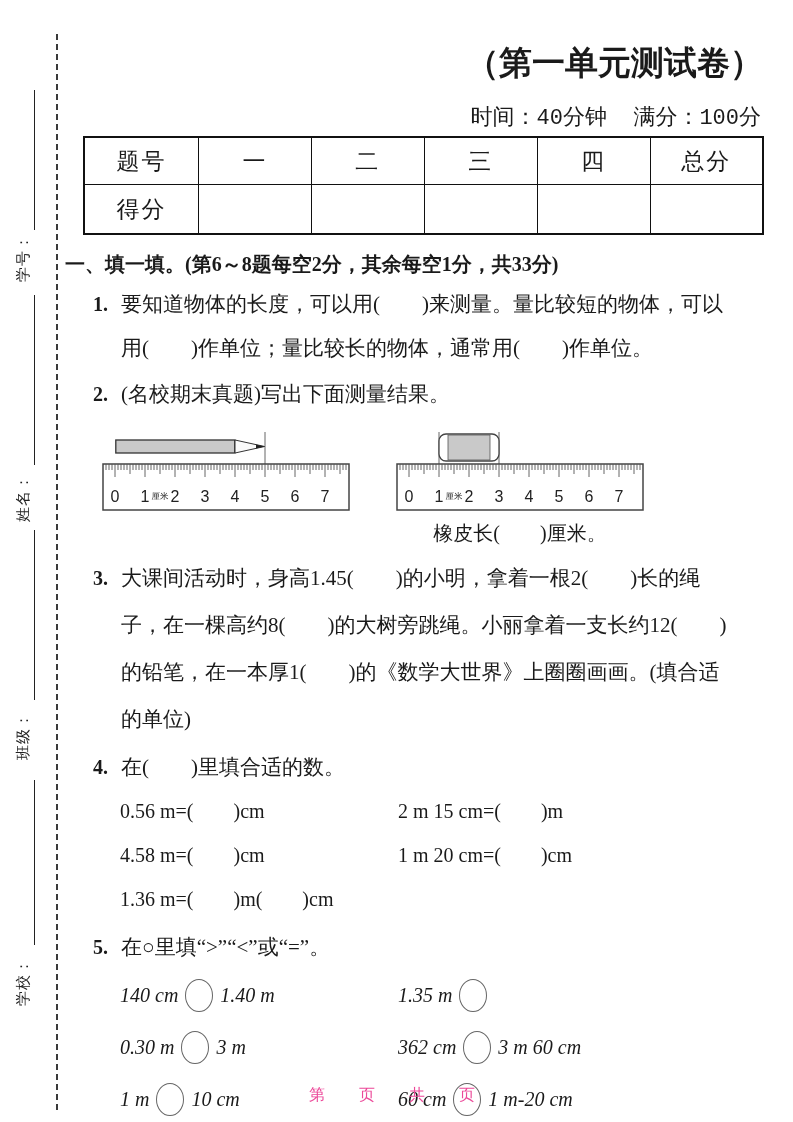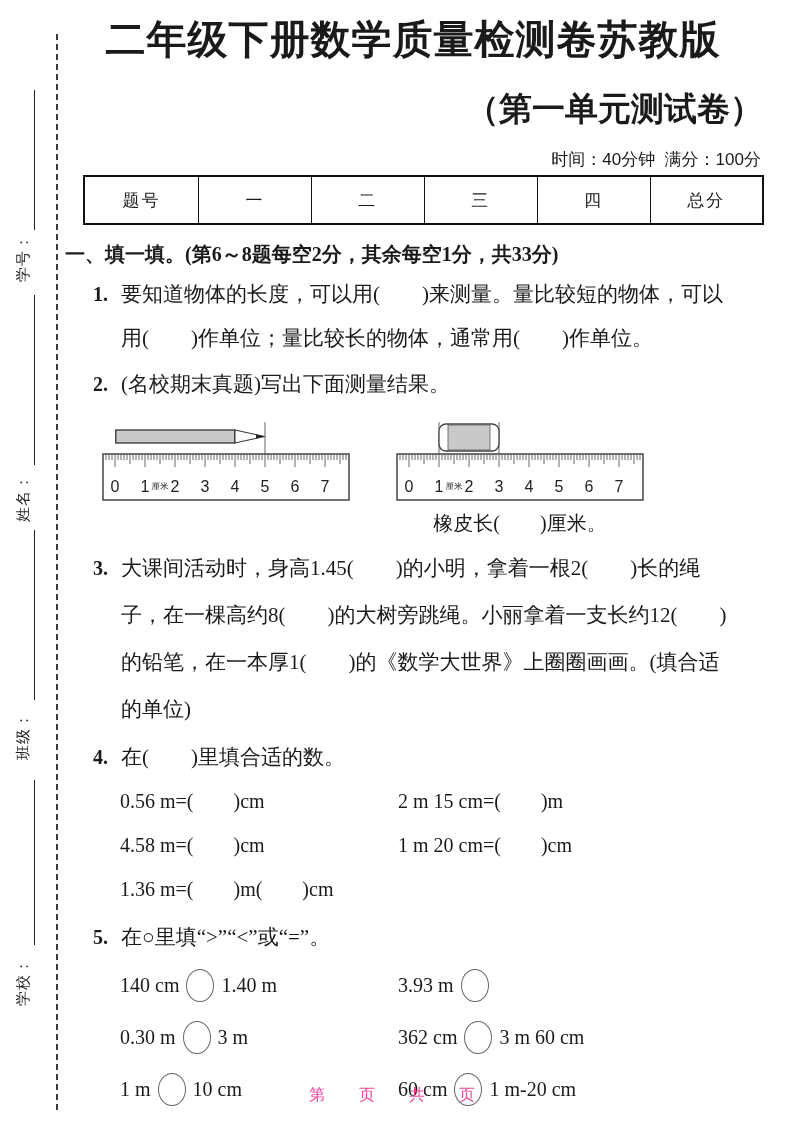--- a/index.html
+++ b/index.html
@@ -9,43 +9,43 @@
   .fold-line{position:absolute;left:56px;top:34px;bottom:12px;border-left:2px dashed #3a3a3a;}
   .side-line{position:absolute;left:34px;border-left:1.6px solid #222;width:0;}
   .side-label{position:absolute;left:-6px;width:60px;height:20px;transform:rotate(-90deg);
               text-align:center;font-size:15px;letter-spacing:1px;color:#222;}
   
   .content{position:absolute;left:63px;top:16px;width:700px;}
   .title{text-align:center;font-family:"Liberation Sans",sans-serif;font-weight:bold;
          font-size:40px;line-height:1.15;letter-spacing:1px;margin:0;}
   .subtitle{text-align:right;font-family:Liberation Serif, serif;font-weight:bold;
             font-size:33px;margin:25px 0 0 0;}
-  .meta{text-align:right;font-family:Liberation Sans, sans-serif;font-size:17px;
+  .meta{text-align:right;font-family:Liberation Mono, monospace;font-size:22px;
         margin:16px 2px 4px 0;white-space:pre;}
   
   table.score{border-collapse:collapse;table-layout:fixed;margin-left:20px;width:681px;
               border:2.5px solid #111;}
-  table.score td{border:1.8px solid #111;text-align:center;font-size:17px;height:44px;
+  table.score td{border:1.8px solid #111;text-align:center;font-size:23px;height:44px;
                  letter-spacing:2px;}
   table.score tr.r2 td{height:46px;}
   
   .sec-head{font-weight:bold;font-size:20px;margin:16px 0 0 2px;}
   .q{display:flex;margin-left:30px;margin-top:4px;}
   .qnum{width:28px;flex:none;font-weight:bold;font-size:20px;line-height:44px;}
   .qtext{font-size:21px;line-height:44px;width:612px;}
   .q3 .qtext{line-height:47px;}
   
   .figs{display:flex;gap:44px;padding-left:38px;margin-top:10px;}
   .fig{width:250px;}
   .fig svg{display:block;}
   .fig-caption{text-align:center;font-size:20px;margin-top:2px;}
   
   .pair-grid{display:grid;grid-template-columns:278px 1fr;margin-left:57px;}
   .q4-grid .cell{font-size:20px;line-height:44px;white-space:pre;}
-  .q5-grid .cell{font-size:20px;line-height:52px;white-space:pre;display:flex;align-items:center;}
+  .q5-grid .cell{font-size:20px;line-height:52px;white-space:pre;display:flex;align-items:center;font-style:italic;}
   .circle{display:inline-block;width:26px;height:31px;border:1.4px solid #666;
           border-radius:50%;margin:0 7px;vertical-align:middle;flex:none;}
   
   .footer{position:absolute;left:0;right:0;bottom:16px;text-align:center;font-size:16px;
           letter-spacing:9px;font-family:"Liberation Sans",sans-serif;color:#ec4899;}
 </style>
 </head>
 <body>
 
 <div class="page">
@@ -61,33 +61,40 @@
 
     <div class="side-line" style="top:530px;height:170px;"></div>
     <div class="side-label" style="top:726px;">班级：</div>
 
     <div class="side-line" style="top:780px;height:165px;"></div>
     <div class="side-label" style="top:972px;">学校：</div>
   </div>
 
   <div class="content">
 
-    <h1 class="title">二年级下册数学质量检测卷苏教版</h1>
     <h2 class="subtitle">（第一单元测试卷）</h2>
     <div class="meta">时间：40分钟  满分：100分</div>
 
     <table class="score">
       <tbody>
           <tr>
         <td style="width:111px;">题号</td>
         <td>一</td>
         <td>二</td>
         <td>三</td>
         <td>四</td>
         <td>总分</td>
+      </tr>
+      <tr class="r2">
+        <td>得分</td>
+        <td></td>
+        <td></td>
+        <td></td>
+        <td></td>
+        <td></td>
       </tr>
     </tbody>
       </table>
 
     <div class="sec-head">一、填一填。(第6～8题每空2分，其余每空1分，共33分)</div>
 
     <div class="q">
       <span class="qnum">1.</span>
       <div class="qtext">要知道物体的长度，可以用(　　)来测量。量比较短的物体，可以用(　　)作单位；量比较长的物体，通常用(　　)作单位。</div>
     </div>
@@ -329,21 +336,21 @@
 
     <div class="q" style="margin-top:4px;">
       <span class="qnum">5.</span>
       <div class="qtext">在○里填“&gt;”“&lt;”或“=”。</div>
     </div>
     <div class="pair-grid q5-grid">
       <div class="cell">
         <span>140 cm</span><span class="circle"></span><span>1.40 m</span>
       </div>
       <div class="cell">
-        <span>3.93 m</span><span class="circle"></span>
+        <span>1.35 m</span><span class="circle"></span>
       </div>
       <div class="cell">
         <span>0.30 m</span><span class="circle"></span><span>3 m</span>
       </div>
       <div class="cell">
         <span>362 cm</span><span class="circle"></span><span>3 m 60 cm</span>
       </div>
       <div class="cell">
         <span>1 m</span><span class="circle"></span><span>10 cm</span>
       </div>

